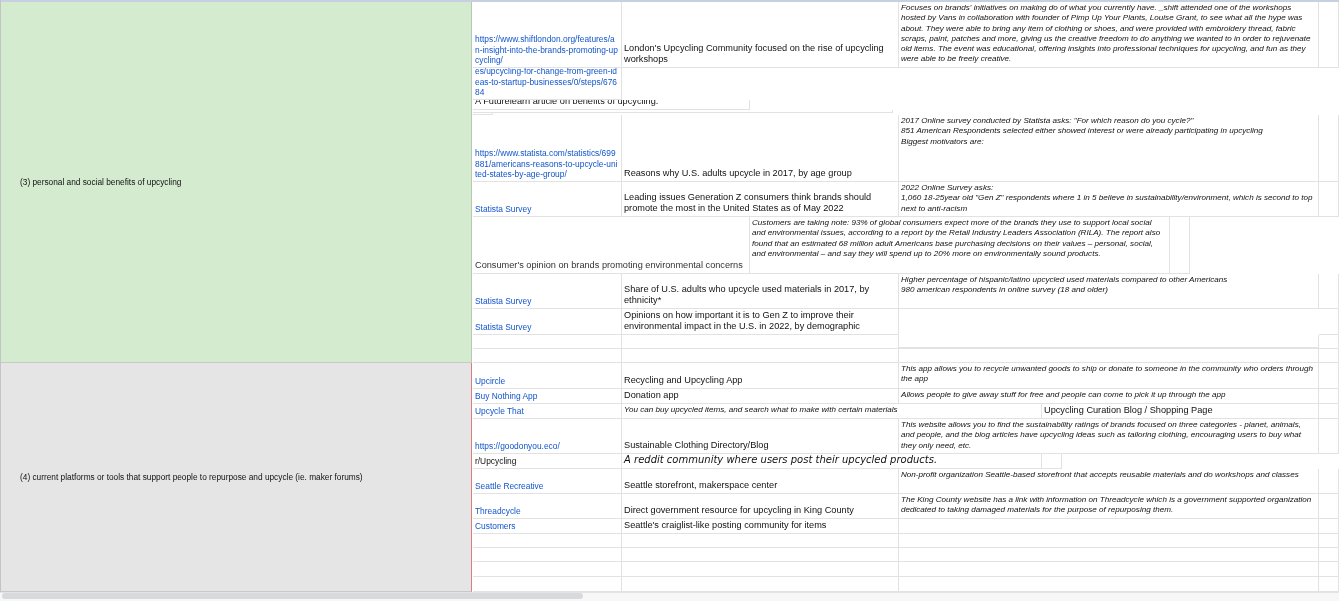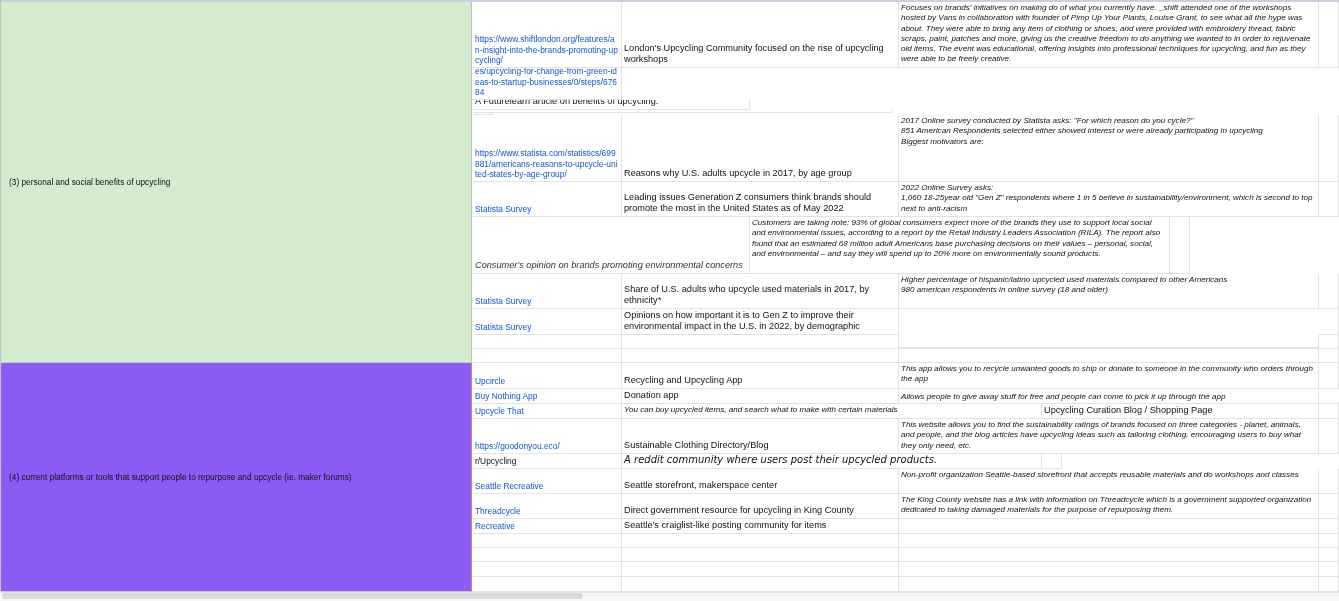--- a/index.html
+++ b/index.html
@@ -6,25 +6,25 @@
   body {
     width: 1339px; height: 601px; overflow: hidden; background: #ffffff;
     font-family: "Liberation Sans", sans-serif; position: relative;
   }
   .sheet { position: absolute; left: 0; top: 0; width: 1339px; height: 592px; }
   .topline { position: absolute; left: 0; top: 0; width: 1339px; height: 2px; background: #c6d0e0; }
   .leftline { position: absolute; left: 0; top: 0; width: 1px; height: 592px; background: #c4c4c4; }
   .cat {
     position: absolute; left: 1px; width: 471px; box-sizing: border-box;
     border-right: 1px solid #b9c7b3; border-bottom: 1px solid #c8c8c8;
-    display: flex; align-items: center; padding-left: 8px;
+    display: flex; align-items: center; padding-left: 19px;
     font-size: 8.3px; color: #111;
   }
   .cat.green { background: #d5ebcf; }
-  .cat.red { background: #8b5cf6; border-right-color: #d97f80; text-align: right; }
+  .cat.red { background: #e5e5e5; border-right-color: #d97f80; text-align: right; }
   .row { position: absolute; left: 473px; width: 866px; display: flex; box-sizing: border-box; }
   .cell {
     box-sizing: border-box; border-right: 1px solid #e2e2e2; border-bottom: 1px solid #e2e2e2;
     display: flex; align-items: flex-end; padding: 0 2px 1px 2px; overflow: hidden;
     line-height: 10.6px; color: #111;
   }
   .c1 { width: 149px; font-size: 8.4px; }
   .c2 { width: 277px; font-size: 9.2px; line-height: 11.6px; }
   .c3 { width: 420px; font-size: 8.1px; line-height: 10.3px; align-items: flex-start; padding-top: 1px; font-style: italic; }
   .c3.center { align-items: center; margin-top: 36px; }
@@ -81,21 +81,21 @@
     <div class="cell c1">
         <a class="link">Statista Survey</a>
       </div>
     <div class="cell c2">Leading issues Generation Z consumers think brands should promote the most in the United States as of May 2022</div>
     <div class="cell c3 pre">2022 Online Survey asks:
 1,060 18-25year old "Gen Z" respondents where 1 in 5 believe in sustainability/environment, which is second to top next to anti-racism</div>
     <div class="cell c4"></div>
   </div>
 
   <div class="row" style="top:217px;height:57px;">
-    <div class="cell c2" style="color:#333;font-style:italic;">Consumer's opinion on brands promoting environmental concerns</div>
+    <div class="cell c2" style="color:#333;">Consumer's opinion on brands promoting environmental concerns</div>
     <div class="cell c3">Customers are taking note: 93% of global consumers expect more of the brands they use to support local social and environmental issues, according to a report by the Retail Industry Leaders Association (RILA). The report also found that an estimated 68 million adult Americans base purchasing decisions on their values – personal, social, and environmental – and say they will spend up to 20% more on environmentally sound products.</div>
     <div class="cell c4"></div>
   </div>
 
   <div class="row" style="top:274px;height:35px;">
     <div class="cell c1">
         <a class="link">Statista Survey</a>
       </div>
     <div class="cell c2">Share of U.S. adults who upcycle used materials in 2017, by ethnicity*</div>
     <div class="cell c3 pre">Higher percentage of hispanic/latino upcycled used materials compared to other Americans
@@ -133,21 +133,21 @@
 
   <div class="row" style="top:363px;height:26px;">
     <div class="cell c1">
         <a class="link">Upcircle</a>
       </div>
     <div class="cell c2">Recycling and Upcycling App</div>
     <div class="cell c3">This app allows you to recycle unwanted goods to ship or donate to someone in the community who orders through the app</div>
     <div class="cell c4"></div>
   </div>
 
-  <div class="row" style="top:389px;height:15px;align-items:flex-end;">
+  <div class="row" style="top:389px;height:15px;">
     <div class="cell c1">
         <a class="link">Buy Nothing App</a>
       </div>
     <div class="cell c2">Donation app</div>
     <div class="cell c3">Allows people to give away stuff for free and people can come to pick it up through the app</div>
     <div class="cell c4"></div>
   </div>
 
   <div class="row" style="top:404px;height:15px;">
     <div class="cell c1">
@@ -188,21 +188,21 @@
     <div class="cell c1">
         <a class="link">Threadcycle</a>
       </div>
     <div class="cell c2">Direct government resource for upcycling in King County</div>
     <div class="cell c3">The King County website has a link with information on Threadcycle which is a government supported organization dedicated to taking damaged materials for the purpose of repurposing them.</div>
     <div class="cell c4"></div>
   </div>
 
   <div class="row" style="top:519px;height:15px;">
     <div class="cell c1">
-        <a class="link">Recreative</a>
+        <a class="link">Customers</a>
       </div>
     <div class="cell c2">Seattle's craiglist-like posting community for items</div>
     <div class="cell c3"></div>
     <div class="cell c4"></div>
   </div>
 
   <div class="row" style="top:534px;height:14px;">
     <div class="cell c1"></div>
     <div class="cell c2"></div>
     <div class="cell c3"></div>

